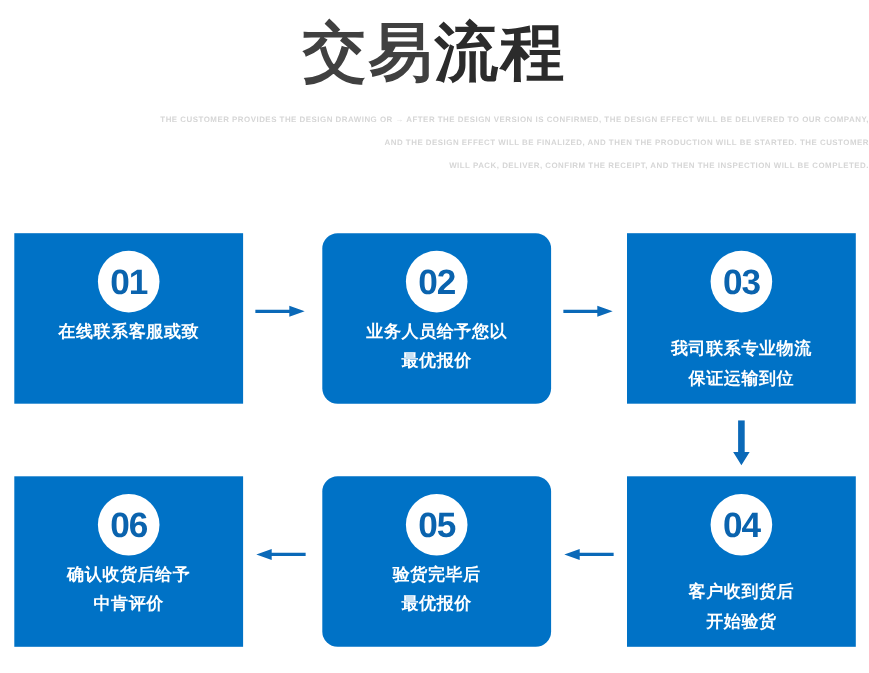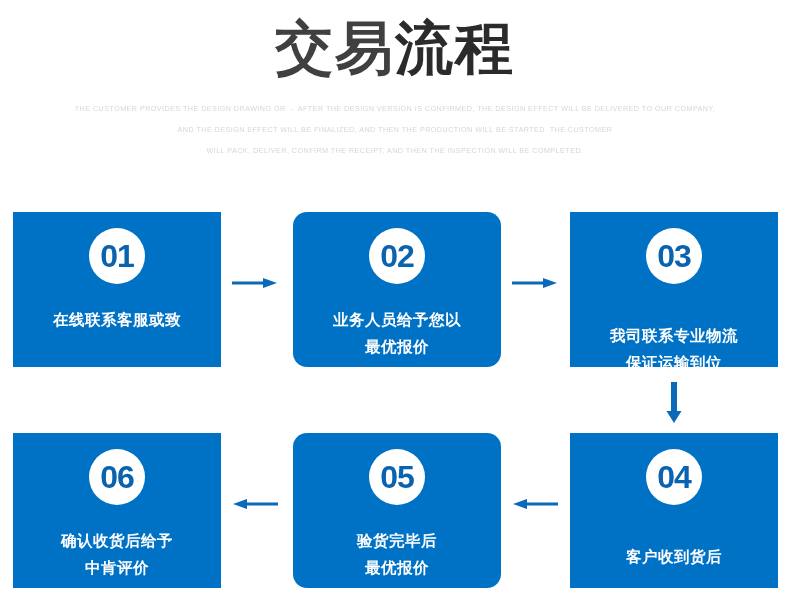--- a/index.html
+++ b/index.html
@@ -31,22 +31,22 @@
   }
   .title .t-blue { color: #404040; }
   .title .t-dark { color: #2b2b2b; }
 
   .subtitle {
     margin-top: 18px;
     color: #d6d6d6;
     font-size: 7.2px;
     line-height: 21px;
     letter-spacing: 0.45px;
-    font-weight: 400;
-    text-align: center;
+    font-weight: 700;
+    text-align: right;
   }
   .subtitle .sub-line { display: block; white-space: nowrap; }
 
   
   .flow {
     position: absolute;
     left: 0;
     top: 212px;
     width: 642px;
     height: 372px;
@@ -78,21 +78,21 @@
     font-size: 32px;
     line-height: 56px;
     font-weight: 700;
     text-align: center;
     letter-spacing: -1px;
     margin-top: 16px;
     flex: none;
   }
 
   .card-lines {
-    margin-top: 22px;
+    margin-top: 4px;
     text-align: center;
   }
   .card-line {
     display: block;
     font-size: 15.5px;
     line-height: 27px;
     font-weight: 700;
     letter-spacing: 0.5px;
     color: #ffffff;
     white-space: nowrap;
@@ -145,20 +145,21 @@
     <div class="card-lines">
       <span class="card-line">我司联系专业物流</span>
       <span class="card-line">保证运输到位</span>
     </div>
   </div>
 
   <div class="card r2 c3">
     <div class="badge">04</div>
     <div class="card-lines">
       <span class="card-line">客户收到货后</span>
+      <span class="card-line">开始验货</span>
     </div>
   </div>
 
   <div class="card r2 c2">
     <div class="badge">05</div>
     <div class="card-lines">
       <span class="card-line">验货完毕后</span>
       <span class="card-line">最优报价</span>
     </div>
   </div>

